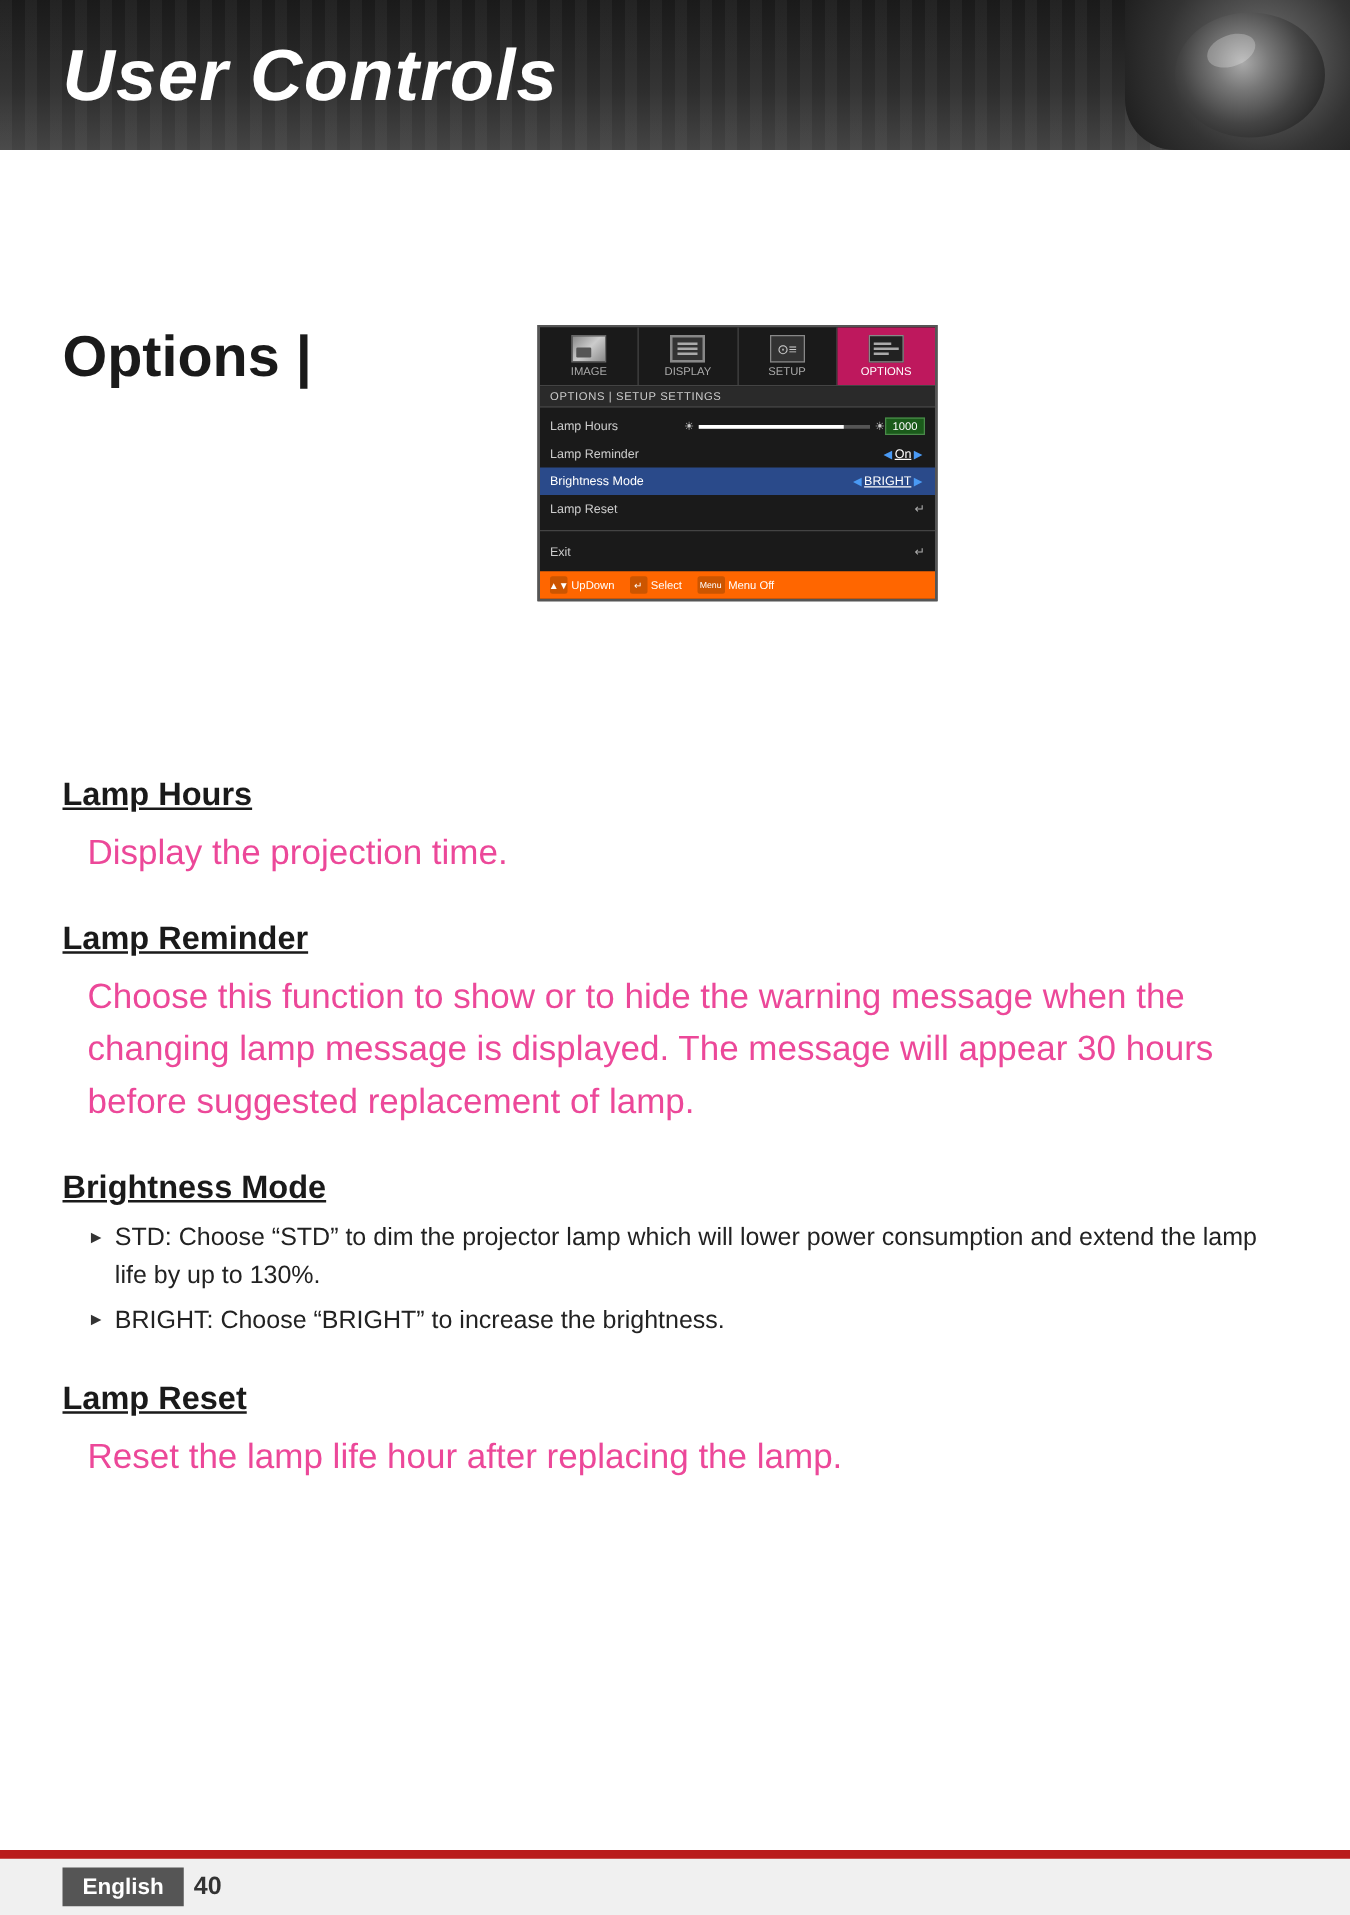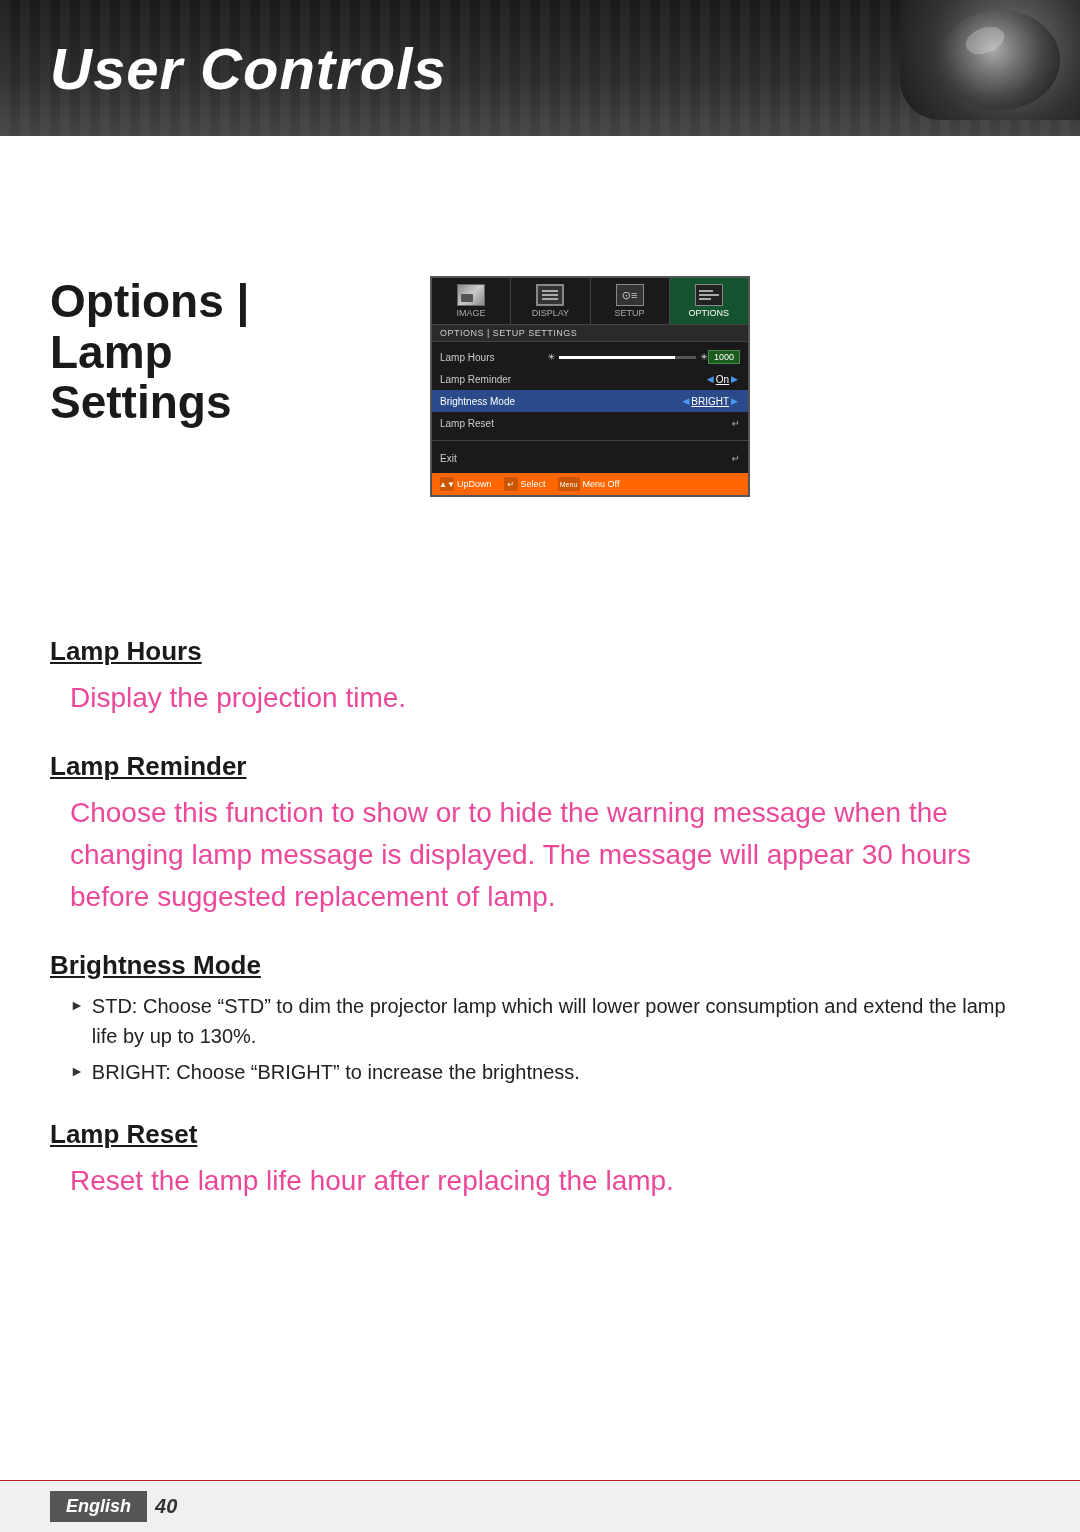--- a/index.html
+++ b/index.html
@@ -9,21 +9,21 @@
       height: 1532px;
       background: #ffffff;
       font-family: Arial, Helvetica, sans-serif;
       position: relative;
       overflow: hidden;
     }
 
     
     .header {
       width: 100%;
-      height: 136px;
+      height: 120px;
       background: linear-gradient(180deg, #1a1a1a 0%, #2d2d2d 60%, #444 100%);
       position: relative;
       display: flex;
       align-items: center;
       padding-left: 50px;
     }
 
     .header-bg-pattern {
       position: absolute;
       top: 0; left: 0; right: 0; bottom: 0;
@@ -120,21 +120,21 @@
       padding: 6px 4px;
       display: flex;
       flex-direction: column;
       align-items: center;
       font-size: 9px;
       color: #aaa;
       border-right: 1px solid #444;
       cursor: pointer;
     }
     .osd-tab:last-child { border-right: none; }
-    .osd-tab.active { background: #14532d; color: #fff; }
+    .osd-tab.active { background: #be185d; color: #fff; }
 
     .tab-icon {
       width: 28px;
       height: 22px;
       margin-bottom: 2px;
       display: flex;
       align-items: center;
       justify-content: center;
     }
 
@@ -375,25 +375,24 @@
     }
 
     
     .footer {
       position: absolute;
       bottom: 0;
       left: 0;
       width: 100%;
       height: 52px;
       background: #f0f0f0;
-      border-top: 1px solid #b91c1c;
+      border-top: 7px solid #b91c1c;
       display: flex;
       align-items: center;
       padding: 0 50px;
-      font-style: italic;
     }
 
     .footer-lang {
       background: #555;
       color: #fff;
       font-size: 18px;
       padding: 5px 16px;
       font-weight: bold;
     }
 
@@ -415,21 +414,20 @@
       <div class="lens-shine"></div>
     </div>
   </div>
 </div>
 
 <div class="main-content">
 
   <div class="left-title-block">
     <div class="page-subtitle">
       <span>Options |</span><br>
-      <span>Lamp Settings</span>
     </div>
   </div>
 
   <div class="osd-panel">
 
     <div class="osd-tabs">
       <div class="osd-tab">
         <div class="tab-icon">
           <div class="icon-image"></div>
         </div>

